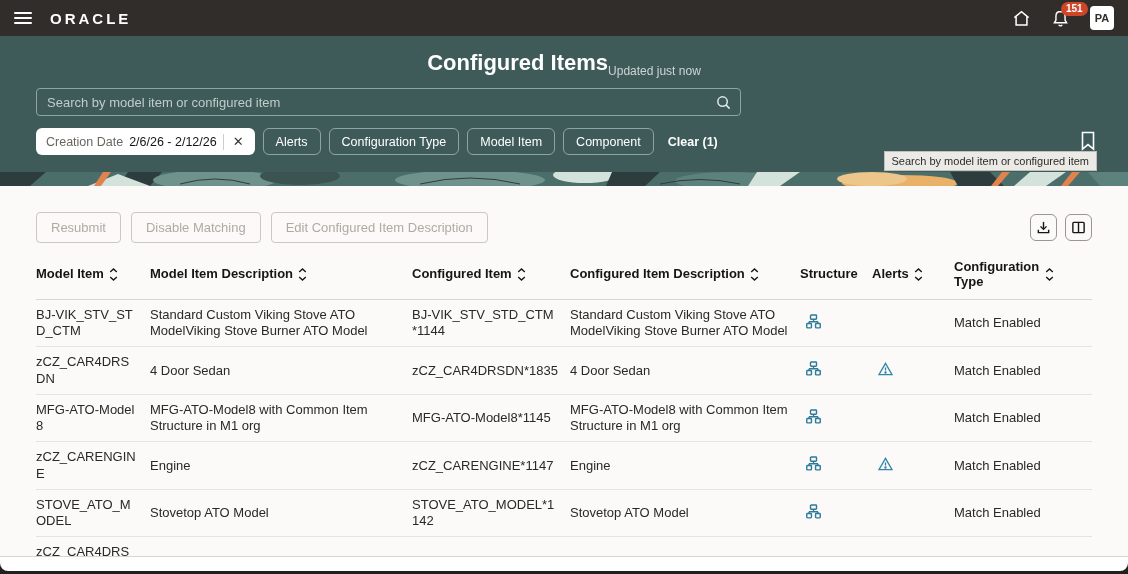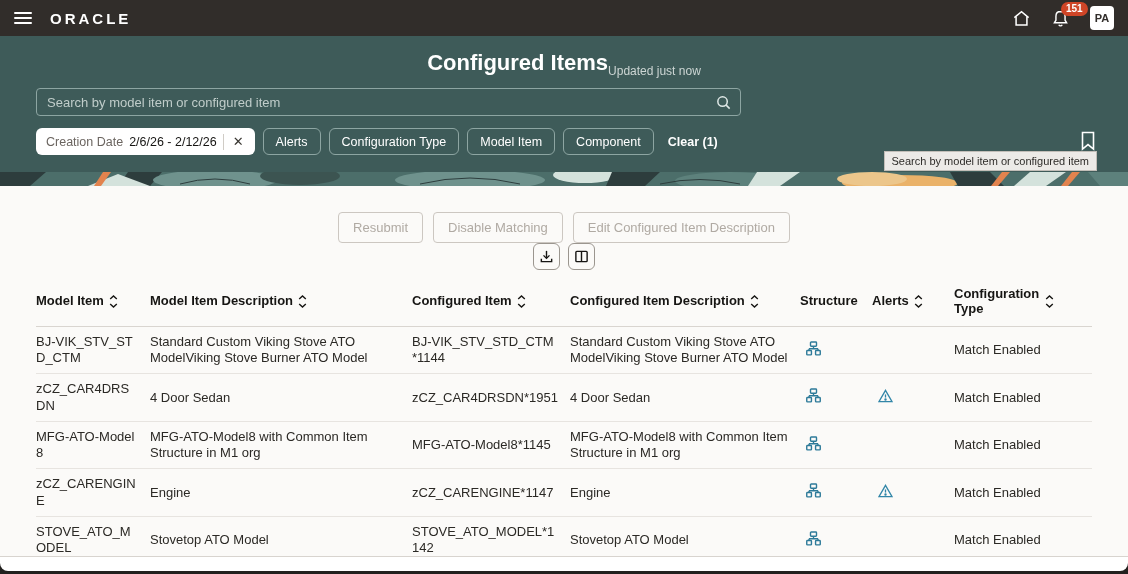--- a/index.html
+++ b/index.html
@@ -38,21 +38,21 @@
   .clear-btn { background:none; border:none; color:#fff; font-weight:bold; font-size:12.5px; margin-left:6px; cursor:pointer; font-family:"Liberation Sans", sans-serif; }
   .bookmark-btn { position:absolute; top:95px; right:32px; background:none; border:none; cursor:pointer; }
   .tooltip { position:absolute; top:115px; right:31px; background:#eceae7; border:1px solid #c2beb8; color:#2e2c29; font-size:11px; padding:3px 7px; white-space:nowrap; z-index:5; }
 
   
   .banner { height:14px; flex:0 0 auto; overflow:hidden; line-height:0; }
 
   
   .main { flex:1 1 auto; background:#fbfaf8; padding:14px 36px 0; overflow:hidden; }
   .items-count { font-size:13px; font-weight:bold; color:#161513; }
-  .toolbar { margin-top:12px; display:flex; justify-content:space-between; align-items:center;flex-direction:column; }
+  .toolbar { margin-top:12px; display:flex; justify-content:space-between; align-items:center; }
   .action-btns { display:flex; gap:10px; }
   .action-btn { background:transparent; border:1px solid #ccc7c1; border-radius:4px; color:#b0aaa3; font-size:13px; padding:7px 14px; cursor:default; font-family:"Liberation Sans", sans-serif; }
   .tool-icons { display:flex; gap:8px; }
   .tool-icon-btn { width:27px; height:27px; background:transparent; border:1px solid #9b968f; border-radius:6px; display:flex; align-items:center; justify-content:center; cursor:pointer; }
 
   table { width:100%; border-collapse:collapse; table-layout:fixed; margin-top:8px; }
   th { text-align:left; font-size:13px; font-weight:bold; color:#161513; padding:9px 10px 9px 0; border-bottom:1px solid #d9d5d0; vertical-align:middle; }
   th .th-inner { display:flex; align-items:center; gap:5px; }
   th .th-label { line-height:1.15; }
   td { font-size:13px; color:#2b2925; padding:7px 12px 7px 0; border-bottom:1px solid #e7e4e0; vertical-align:middle; line-height:1.25; }
@@ -262,21 +262,21 @@
                 <path d="M8 5.6 V8.2 M8 8.2 H3.2 M8 8.2 H12.8 M3.2 8.2 V10.2 M12.8 8.2 V10.2"></path>
                 <rect x="0.8" y="10.2" width="5" height="4.6" rx="0.8"></rect>
                 <rect x="10.2" y="10.2" width="5" height="4.6" rx="0.8"></rect>
               </svg></td>
             <td class="icon-cell"></td>
             <td>Match Enabled</td>
           </tr>
           <tr>
             <td class="breakall">zCZ_CAR4DRSDN</td>
             <td>4 Door Sedan</td>
-            <td class="breakall">zCZ_CAR4DRSDN*1951</td>
+            <td class="breakall">zCZ_CAR4DRSDN*1835</td>
             <td>4 Door Sedan</td>
             <td class="icon-cell"><svg width="15" height="15" viewBox="0 0 16 16" fill="none" stroke="#2d7a99" stroke-width="1.5">
                 <rect x="4.8" y="1" width="6.4" height="4.6" rx="0.8"></rect>
                 <path d="M8 5.6 V8.2 M8 8.2 H3.2 M8 8.2 H12.8 M3.2 8.2 V10.2 M12.8 8.2 V10.2"></path>
                 <rect x="0.8" y="10.2" width="5" height="4.6" rx="0.8"></rect>
                 <rect x="10.2" y="10.2" width="5" height="4.6" rx="0.8"></rect>
               </svg></td>
             <td class="icon-cell"><svg width="15" height="14" viewBox="0 0 16 15" fill="none" stroke="#3286a8" stroke-width="1.4">
                 <path d="M8 1.4 L15 13.6 H1 Z"></path>
                 <path d="M8 5.8 V9.2"></path>

